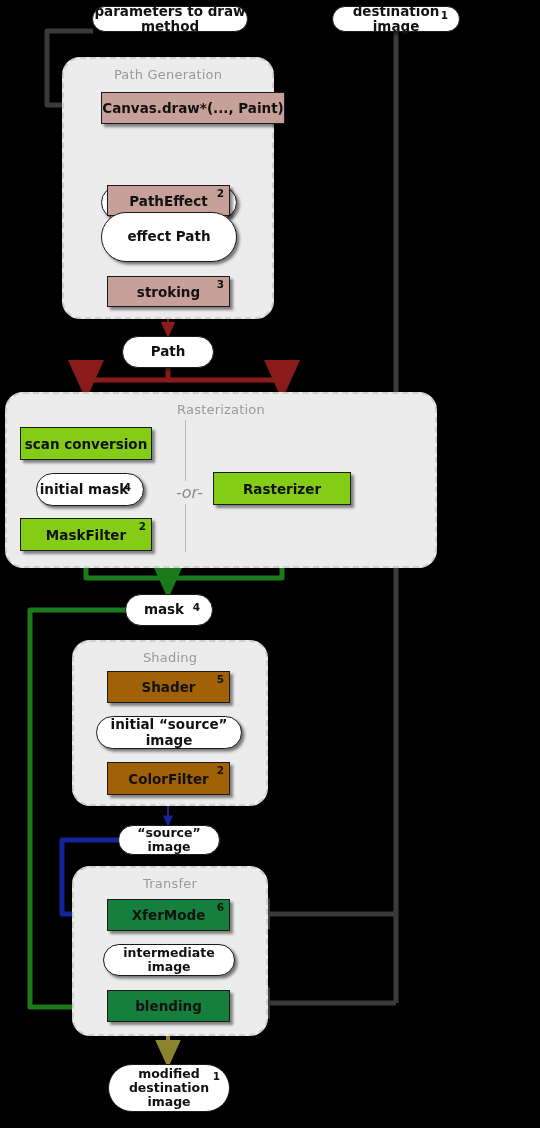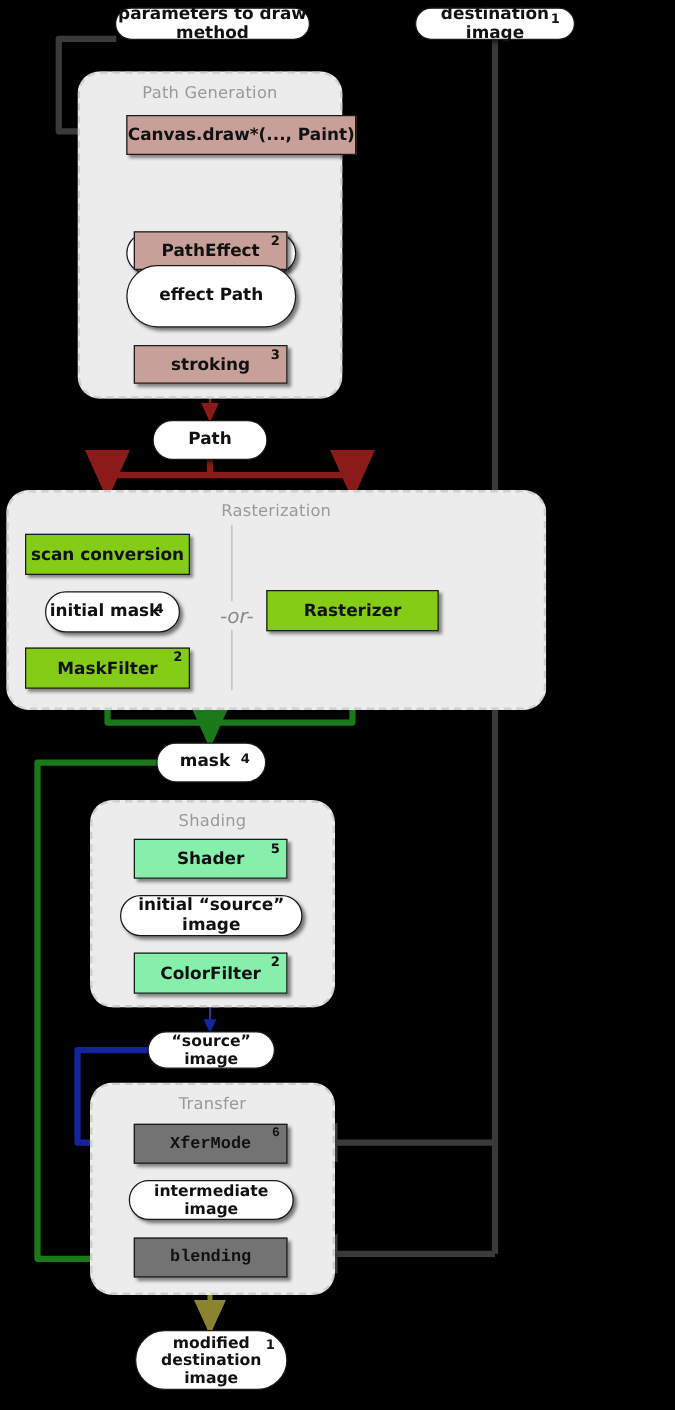--- a/index.html
+++ b/index.html
@@ -15,22 +15,22 @@
 
   
   .box{position:absolute;box-sizing:border-box;border:1.6px solid #1a1a1a;
        display:flex;align-items:center;justify-content:center;
        font-size:13.5px;font-weight:bold;color:#111;
        box-shadow:2.5px 2.5px 2.5px rgba(0,0,0,.45);}
   .box .sup{position:absolute;top:1px;right:5px;font-size:10.5px;font-weight:bold;}
 
   .c-path{background:#c8a09a;}
   .c-rast{background:#84cc16;}
-  .c-shade{background:#86efac;}
-  .c-xfer{background:#737373;font-family:Liberation Mono, monospace;}
+  .c-shade{background:#a16207;}
+  .c-xfer{background:#15803d;}
 
   
   .pill{position:absolute;box-sizing:border-box;background:#fff;
         border:1.8px solid #1a1a1a;border-radius:999px;
         display:flex;align-items:center;justify-content:center;text-align:center;
         font-size:13.5px;font-weight:bold;color:#111;line-height:1.12;
         box-shadow:2.5px 2.5px 3px rgba(0,0,0,.5);}
   .pill .sup{position:absolute;top:3px;right:11px;font-size:10.5px;font-weight:bold;}
   .pill.two .sup{top:6px;right:9px;}
   .or-div{position:absolute;width:1px;background:#b9b9b9;}

